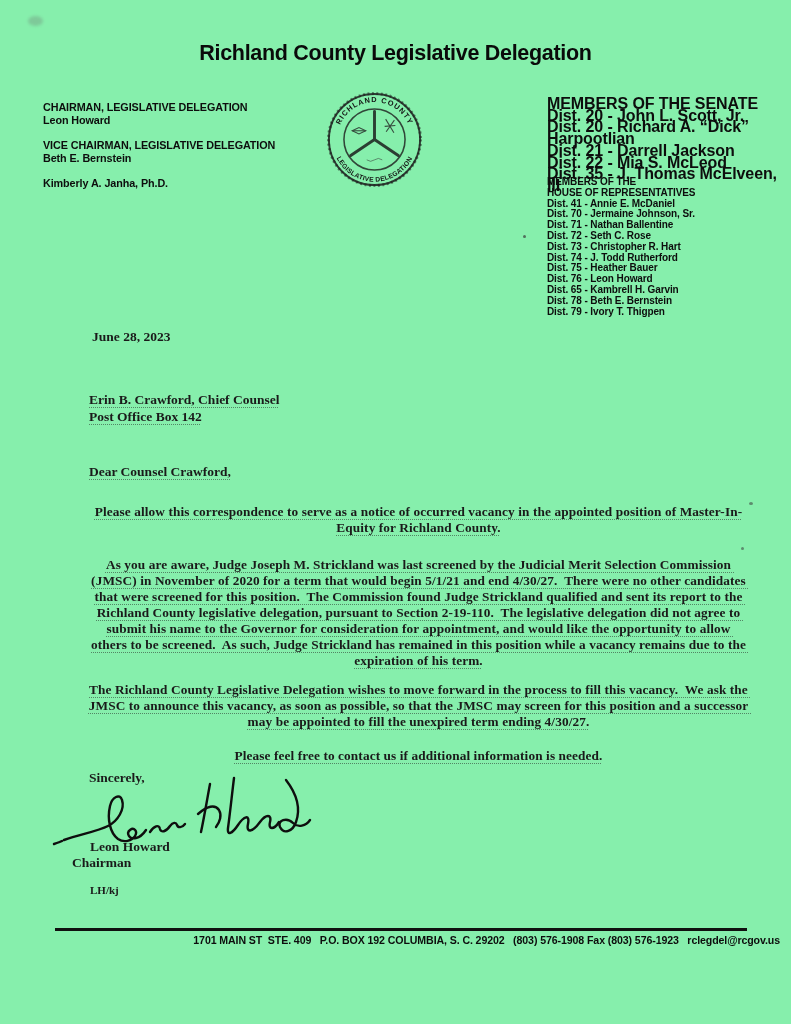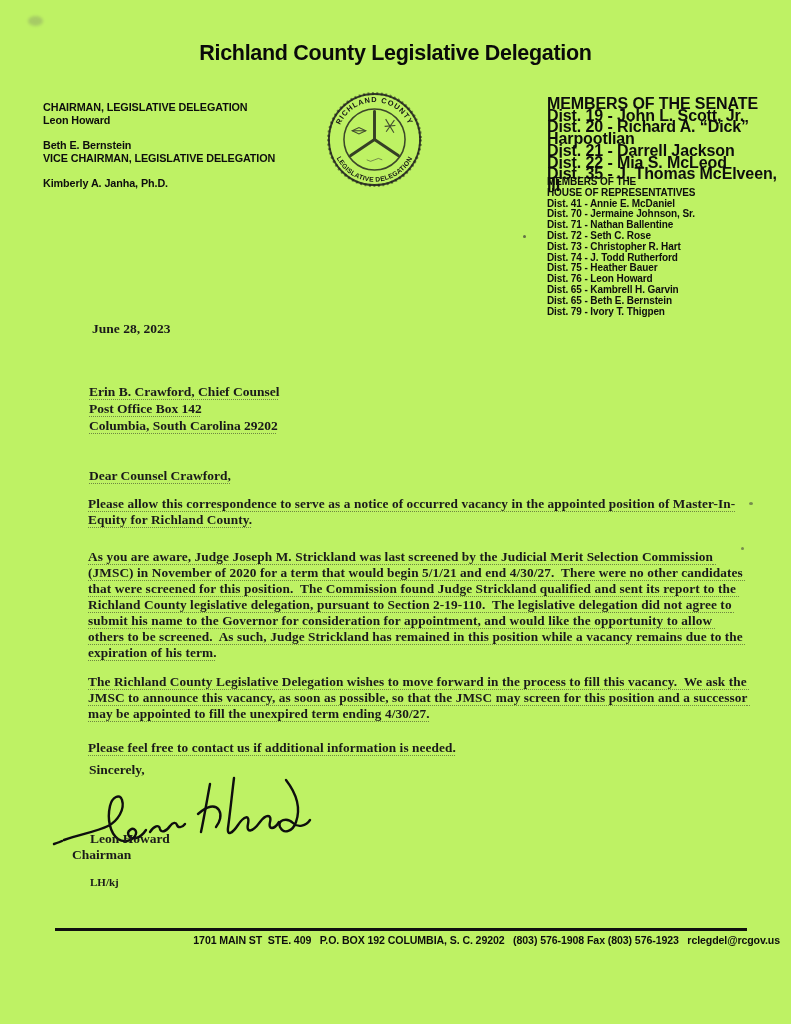--- a/index.html
+++ b/index.html
@@ -1,18 +1,18 @@
 <!DOCTYPE html>
 <html><head>
 <meta charset="utf-8">
 <style>
   html,body{margin:0;padding:0;background:#e8e8e8;}
   #page{
     position:relative;width:791px;height:1024px;margin:0 auto;
-    background:#bef264;overflow:hidden;
+    background:#86efac;overflow:hidden;
     font-family:"Liberation Serif",serif;color:#161616;
   }
   
   .title{
     position:absolute;top:41px;left:0;width:100%;text-align:center;
     font-family:"Liberation Sans",sans-serif;font-weight:bold;
     font-size:21.5px;letter-spacing:-0.3px;color:#0a0a0a;
   }
   .officials{
     position:absolute;left:43px;top:101px;width:300px;
@@ -22,26 +22,26 @@
   .off-group{margin-bottom:13px;}
   .seal-wrap{position:absolute;left:326px;top:91px;}
   .members{
     position:absolute;left:547px;width:235px;
     font-family:"Liberation Sans",sans-serif;font-weight:bold;color:#0d0d0d;
     letter-spacing:-0.1px;
   }
   .senate{top:98px;font-size:16px;line-height:11.7px;}
   .house{top:177px;font-size:10px;line-height:10.8px;}
   
-  .serif{font-weight:bold;color:#1a1a1a;}
+  .serif{font-weight:bold;color:#1a1a1a;margin-top:8px;}
   .letter-date{position:absolute;left:92px;top:321px;font-size:13.5px;}
   .recipient{position:absolute;left:89px;top:383px;font-size:13.5px;line-height:17px;}
-  .salutation{position:absolute;left:89px;top:468px;font-size:13.5px;}
+  .salutation{position:absolute;left:89px;top:456px;font-size:13.5px;}
   .para{position:absolute;left:88px;width:661px;font-size:13.3px;line-height:16px;
-        letter-spacing:0.1px;white-space:pre-wrap;}
+        letter-spacing:0.1px;white-space:pre-wrap;text-align:center;}
   .p1{top:496px;}
   .p2{top:549px;}
   .p3{top:674px;}
   .p4{top:740px;}
   .closing{position:absolute;left:89px;top:762px;font-size:13.5px;}
   .sig{position:absolute;left:50px;top:770px;pointer-events:none;}
   .signer-name{position:absolute;left:90px;top:831px;font-size:13.5px;}
   .signer-title{position:absolute;left:72px;top:847px;font-size:13.5px;}
   .initials{position:absolute;left:90px;top:876px;font-size:11px;}
   
@@ -76,22 +76,22 @@
   <div class="speck s3"></div>
 
   <div class="title">Richland County Legislative Delegation</div>
 
   <div class="officials">
     <div class="off-group">
       <div>CHAIRMAN, LEGISLATIVE DELEGATION</div>
       <div>Leon Howard</div>
     </div>
     <div class="off-group">
+      <div>VICE CHAIRMAN, LEGISLATIVE DELEGATION</div>
       <div>Beth E. Bernstein</div>
-      <div>VICE CHAIRMAN, LEGISLATIVE DELEGATION</div>
     </div>
     <div class="off-group">
       <div>Kimberly A. Janha, Ph.D.</div>
     </div>
   </div>
 
   <div class="seal-wrap">
     <svg width="97" height="97" viewBox="0 0 100 100" xmlns="http://www.w3.org/2000/svg">
       <defs>
         <path id="arcTop" d="M 11.5,50 A 38.5,38.5 0 0 1 88.5,50"></path>
@@ -119,49 +119,48 @@
         <textPath href="#arcTop" startOffset="50%" text-anchor="middle">RICHLAND COUNTY</textPath>
       </text>
       <text font-family="Liberation Sans, sans-serif" font-size="6.9" font-weight="bold" fill="#141414" letter-spacing="0.25">
         <textPath href="#arcBot" startOffset="50%" text-anchor="middle">LEGISLATIVE DELEGATION</textPath>
       </text>
     </svg>
   </div>
 
   <div class="members senate">
     <div>MEMBERS OF THE SENATE</div>
-    <div>Dist. 19 - John L. Scott, Jr.</div>
+    <div>Dist. 20 - John L. Scott, Jr.</div>
     <div>Dist. 20 - Richard A. “Dick” Harpootlian</div>
     <div>Dist. 21 - Darrell Jackson</div>
     <div>Dist. 22 - Mia S. McLeod</div>
     <div>Dist. 35 - J. Thomas McElveen, III</div>
   </div>
 
   <div class="members house">
     <div>MEMBERS OF THE</div>
     <div>HOUSE OF REPRESENTATIVES</div>
     <div>Dist. 41 - Annie E. McDaniel</div>
     <div>Dist. 70 - Jermaine Johnson, Sr.</div>
     <div>Dist. 71 - Nathan Ballentine</div>
     <div>Dist. 72 - Seth C. Rose</div>
     <div>Dist. 73 - Christopher R. Hart</div>
     <div>Dist. 74 - J. Todd Rutherford</div>
     <div>Dist. 75 - Heather Bauer</div>
     <div>Dist. 76 - Leon Howard</div>
     <div>Dist. 65 - Kambrell H. Garvin</div>
-    <div>Dist. 65 - Beth E. Bernstein</div>
+    <div>Dist. 78 - Beth E. Bernstein</div>
     <div>Dist. 79 - Ivory T. Thigpen</div>
   </div>
 
   <div class="serif letter-date">June 28, 2023</div>
 
   <div class="serif recipient">
     <div class="scan-ul">Erin B. Crawford, Chief Counsel</div>
     <div class="scan-ul">Post Office Box 142</div>
-    <div class="scan-ul">Columbia, South Carolina 29202</div>
   </div>
 
   <div class="serif salutation scan-ul">Dear Counsel Crawford,</div>
 
   <div class="serif para p1 scan-ul">Please allow this correspondence to serve as a notice of occurred vacancy in the appointed position of Master-In-Equity for Richland County.</div>
   <div class="serif para p2 scan-ul">As you are aware, Judge Joseph M. Strickland was last screened by the Judicial Merit Selection Commission (JMSC) in November of 2020 for a term that would begin 5/1/21 and end 4/30/27.  There were no other candidates that were screened for this position.  The Commission found Judge Strickland qualified and sent its report to the Richland County legislative delegation, pursuant to Section 2-19-110.  The legislative delegation did not agree to submit his name to the Governor for consideration for appointment, and would like the opportunity to allow others to be screened.  As such, Judge Strickland has remained in this position while a vacancy remains due to the expiration of his term.</div>
   <div class="serif para p3 scan-ul">The Richland County Legislative Delegation wishes to move forward in the process to fill this vacancy.  We ask the JMSC to announce this vacancy, as soon as possible, so that the JMSC may screen for this position and a successor may be appointed to fill the unexpired term ending 4/30/27.</div>
   <div class="serif para p4 scan-ul">Please feel free to contact us if additional information is needed.</div>
 
   <div class="serif closing">Sincerely,</div>

